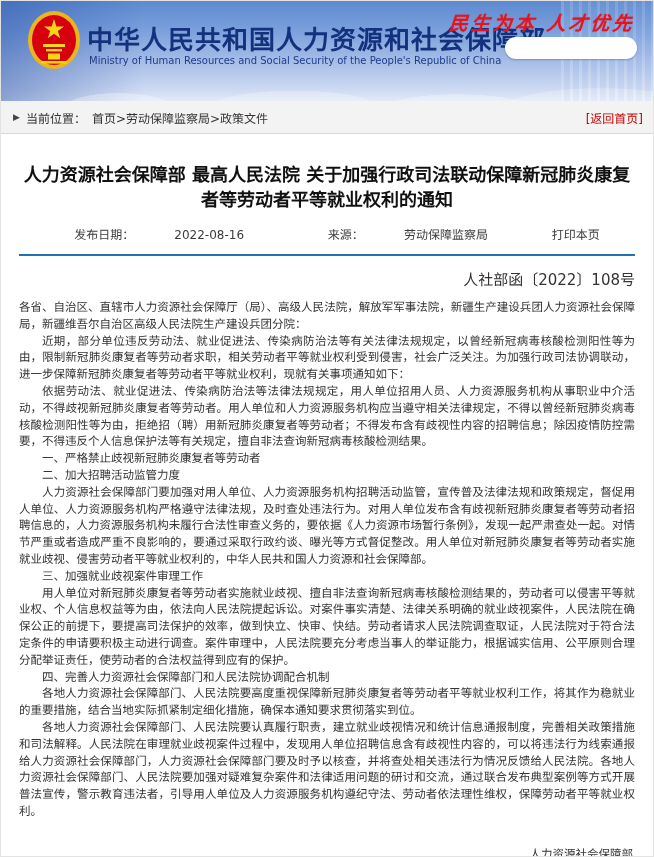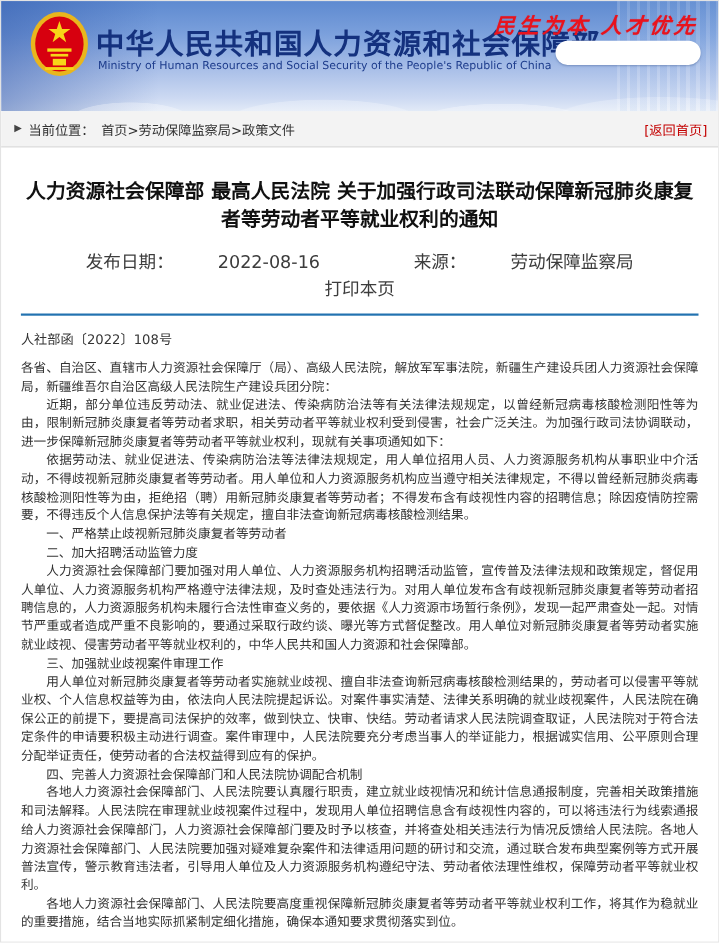--- a/index.html
+++ b/index.html
@@ -37,25 +37,25 @@
     display:flex; align-items:center; padding:0 10px; font-size:12px; color:#333; }
   .crumb-arrow { font-size:9px; color:#444; margin:0 6px 0 2px; }
   .crumb-label { font-weight:normal; margin-right:6px; }
   .crumb-path { color:#333; }
   .return-home { margin-left:auto; color:#c30000; font-size:12px; text-decoration:none; cursor:pointer;padding-left:16px; }
 
   
   .content { padding:0 18px; }
   .doc-title { margin:28px auto 0; max-width:620px; text-align:center; font-size:18px;
     font-weight:bold; color:#111; line-height:25px; }
-  .meta { margin-top:13px; text-align:center; font-size:16px; color:#3c3c3c; }
+  .meta { margin-top:13px; text-align:center; font-size:12px; color:#3c3c3c; }
   .meta span { margin:0 20px; }
   .meta .print-link { cursor:pointer; }
   .blue-rule { margin-top:12px; border:none; border-top:2px solid #2272b0; }
-  .doc-number { margin-top:12px; text-align:left; font-size:12px; color:#333; }
+  .doc-number { margin-top:12px; text-align:right; font-size:15px; color:#333; }
   .body-text { margin-top:10px; font-size:11.5px; color:#333; line-height:16.8px; text-align:justify; }
   .para { margin:0; }
   .para.body, .para.heading { text-indent:2em; }
   .signature { margin-top:26px; text-align:right; font-size:11.5px; color:#333; line-height:17px; padding-right:2px; }
 </style>
 </head>
 <body>
 
 <div class="page">
 
@@ -103,22 +103,22 @@
     <div class="body-text">
         <p class="para recipients">各省、自治区、直辖市人力资源社会保障厅（局）、高级人民法院，解放军军事法院，新疆生产建设兵团人力资源社会保障局，新疆维吾尔自治区高级人民法院生产建设兵团分院：</p>
         <p class="para body">近期，部分单位违反劳动法、就业促进法、传染病防治法等有关法律法规规定，以曾经新冠病毒核酸检测阳性等为由，限制新冠肺炎康复者等劳动者求职，相关劳动者平等就业权利受到侵害，社会广泛关注。为加强行政司法协调联动，进一步保障新冠肺炎康复者等劳动者平等就业权利，现就有关事项通知如下：</p>
         <p class="para body">依据劳动法、就业促进法、传染病防治法等法律法规规定，用人单位招用人员、人力资源服务机构从事职业中介活动，不得歧视新冠肺炎康复者等劳动者。用人单位和人力资源服务机构应当遵守相关法律规定，不得以曾经新冠肺炎病毒核酸检测阳性等为由，拒绝招（聘）用新冠肺炎康复者等劳动者；不得发布含有歧视性内容的招聘信息；除因疫情防控需要，不得违反个人信息保护法等有关规定，擅自非法查询新冠病毒核酸检测结果。</p>
         <p class="para heading">一、严格禁止歧视新冠肺炎康复者等劳动者</p>
         <p class="para heading">二、加大招聘活动监管力度</p>
         <p class="para body">人力资源社会保障部门要加强对用人单位、人力资源服务机构招聘活动监管，宣传普及法律法规和政策规定，督促用人单位、人力资源服务机构严格遵守法律法规，及时查处违法行为。对用人单位发布含有歧视新冠肺炎康复者等劳动者招聘信息的，人力资源服务机构未履行合法性审查义务的，要依据《人力资源市场暂行条例》，发现一起严肃查处一起。对情节严重或者造成严重不良影响的，要通过采取行政约谈、曝光等方式督促整改。用人单位对新冠肺炎康复者等劳动者实施就业歧视、侵害劳动者平等就业权利的，中华人民共和国人力资源和社会保障部。</p>
         <p class="para heading">三、加强就业歧视案件审理工作</p>
         <p class="para body">用人单位对新冠肺炎康复者等劳动者实施就业歧视、擅自非法查询新冠病毒核酸检测结果的，劳动者可以侵害平等就业权、个人信息权益等为由，依法向人民法院提起诉讼。对案件事实清楚、法律关系明确的就业歧视案件，人民法院在确保公正的前提下，要提高司法保护的效率，做到快立、快审、快结。劳动者请求人民法院调查取证，人民法院对于符合法定条件的申请要积极主动进行调查。案件审理中，人民法院要充分考虑当事人的举证能力，根据诚实信用、公平原则合理分配举证责任，使劳动者的合法权益得到应有的保护。</p>
         <p class="para heading">四、完善人力资源社会保障部门和人民法院协调配合机制</p>
+        <p class="para body">各地人力资源社会保障部门、人民法院要高度重视保障新冠肺炎康复者等劳动者平等就业权利工作，将其作为稳就业的重要措施，结合当地实际抓紧制定细化措施，确保本通知要求贯彻落实到位。</p>
         <p class="para body">各地人力资源社会保障部门、人民法院要认真履行职责，建立就业歧视情况和统计信息通报制度，完善相关政策措施和司法解释。人民法院在审理就业歧视案件过程中，发现用人单位招聘信息含有歧视性内容的，可以将违法行为线索通报给人力资源社会保障部门，人力资源社会保障部门要及时予以核查，并将查处相关违法行为情况反馈给人民法院。各地人力资源社会保障部门、人民法院要加强对疑难复杂案件和法律适用问题的研讨和交流，通过联合发布典型案例等方式开展普法宣传，警示教育违法者，引导用人单位及人力资源服务机构遵纪守法、劳动者依法理性维权，保障劳动者平等就业权利。</p>
-        <p class="para body">各地人力资源社会保障部门、人民法院要高度重视保障新冠肺炎康复者等劳动者平等就业权利工作，将其作为稳就业的重要措施，结合当地实际抓紧制定细化措施，确保本通知要求贯彻落实到位。</p>
       </div>
 
     <div class="signature">
         <div>人力资源社会保障部</div>
       </div>
   </div>
 
 </div>
 
 </body></html>

